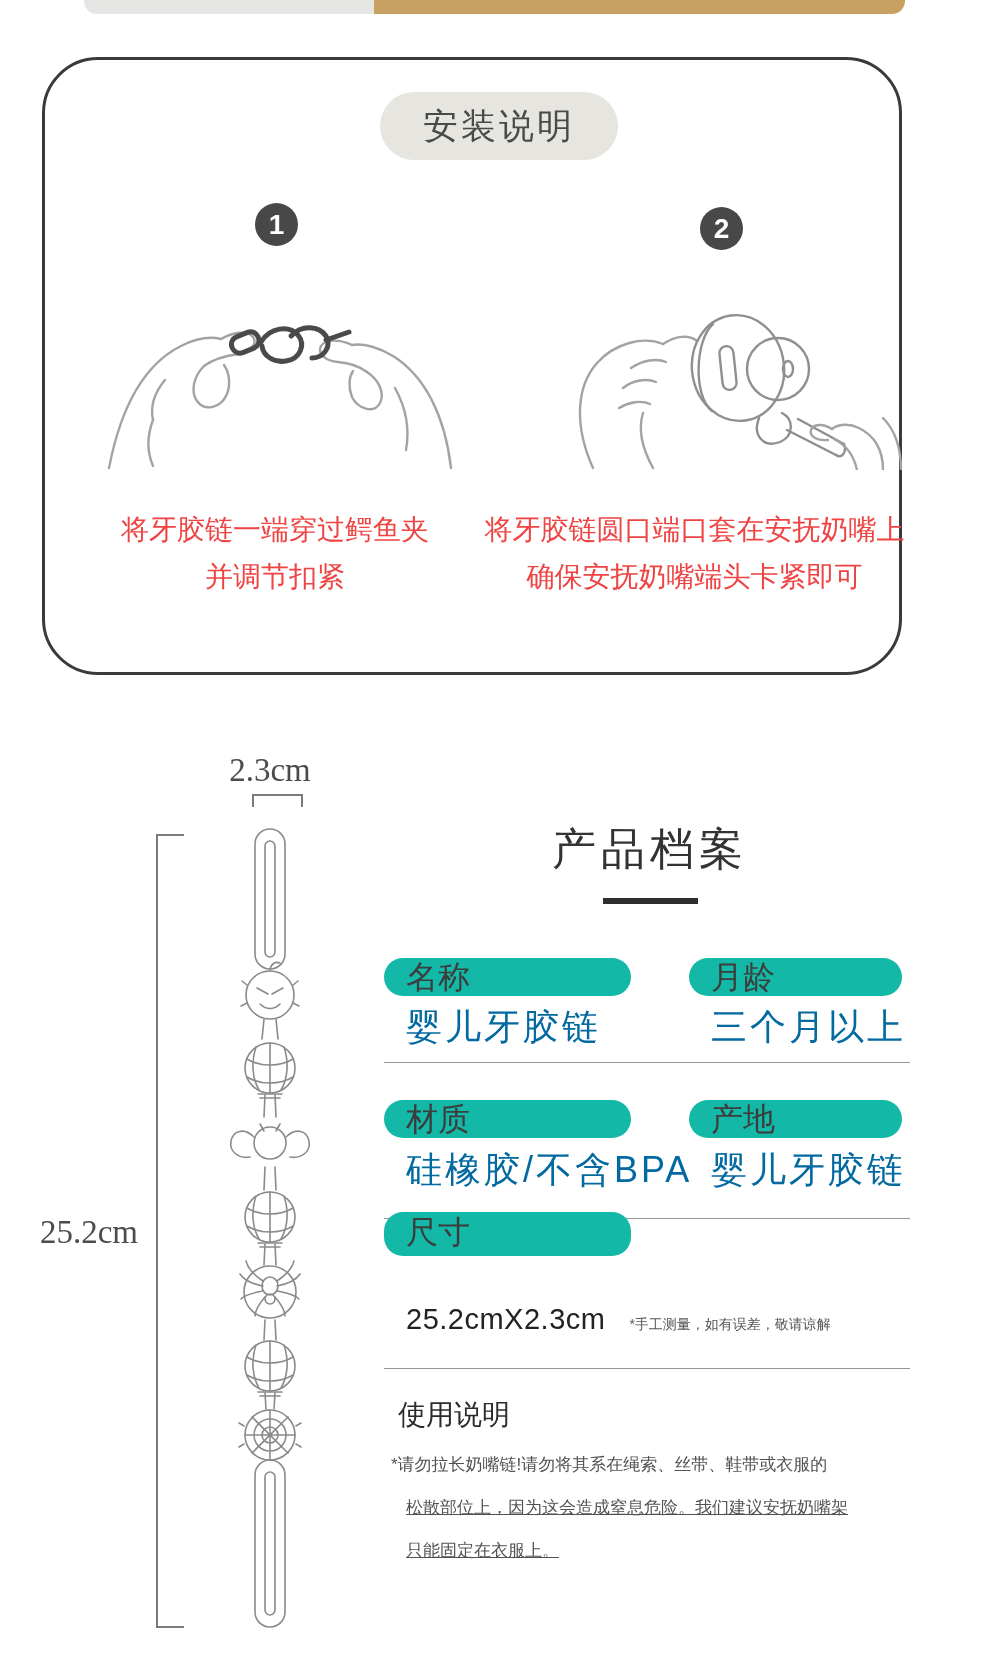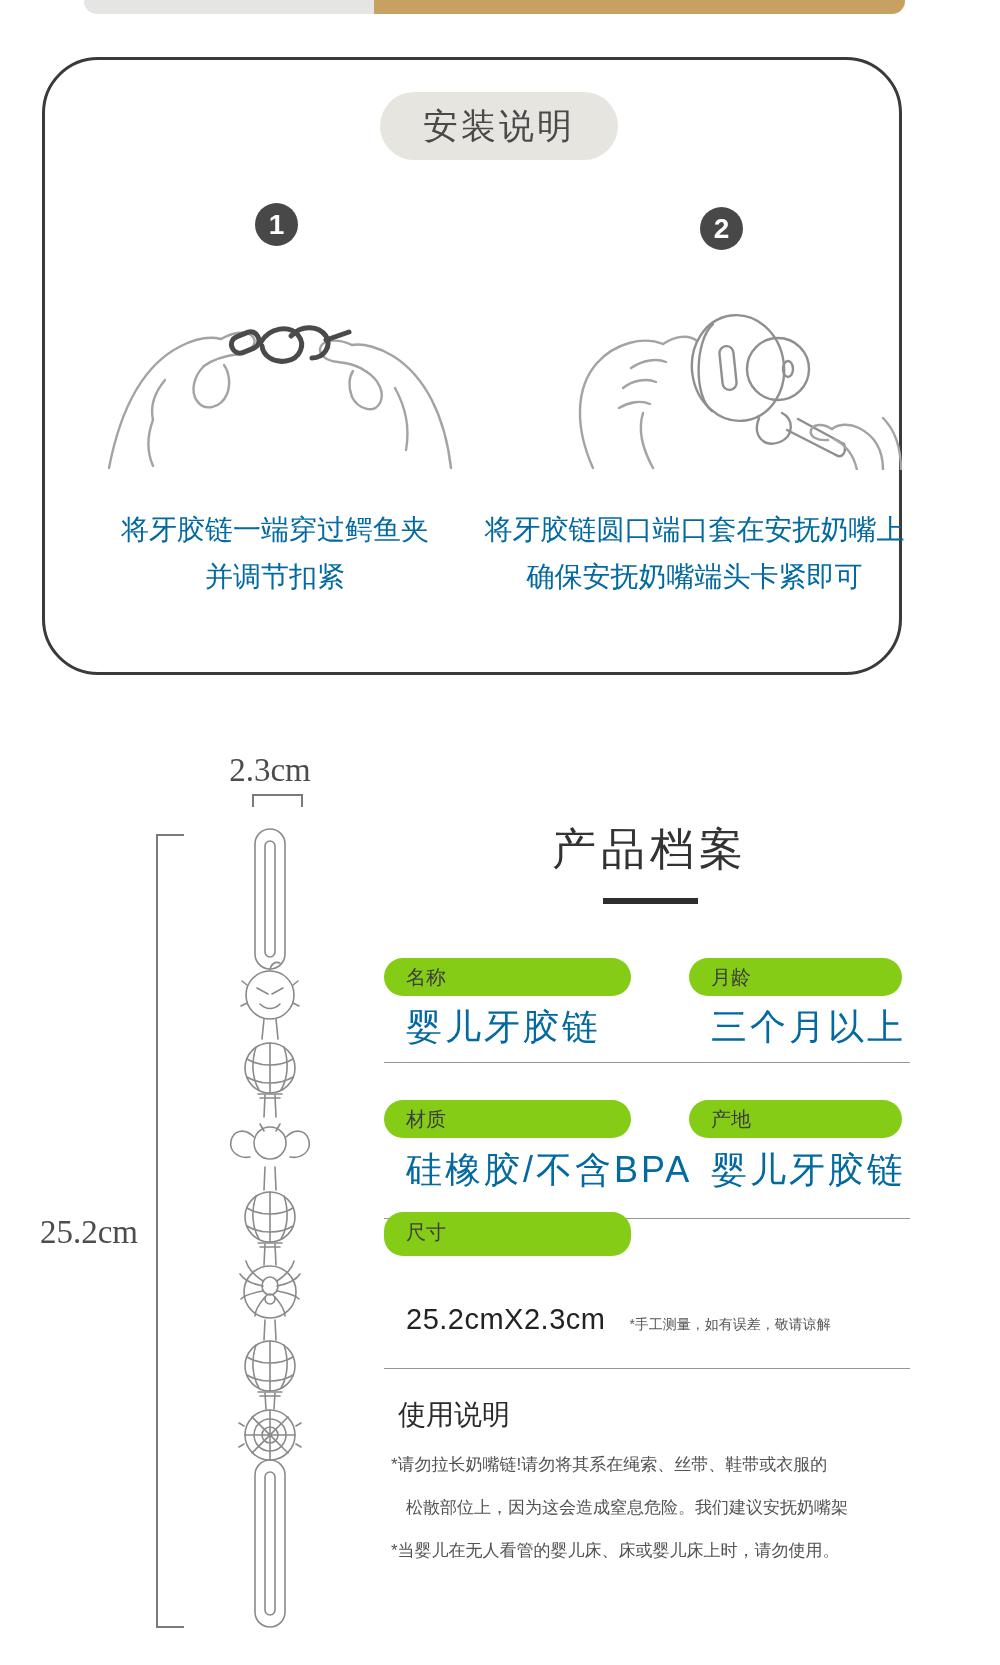--- a/index.html
+++ b/index.html
@@ -23,58 +23,58 @@
     background:#e6e5e0; border-radius:34px; text-align:center;
     line-height:68px; font-size:35px; letter-spacing:3px; color:#4a4a4a; }
   .step-badge { width:43px; height:43px; border-radius:50%; background:#484848;
     color:#fff; font-size:28px; font-weight:bold; text-align:center; line-height:43px; }
   .badge-1 { left:255px; top:203px; }
   .badge-2 { left:700px; top:207px; }
   .ill { width:370px; height:222px; }
   .ill-1 { left:95px;  top:248px; }
   .ill-2 { left:535px; top:248px; }
   .step-caption { top:506px; text-align:center; font-size:28px; line-height:47px;
-    font-weight:500; color:#0369a1; }
+    font-weight:500; color:#ef4444; }
   .cap-1 { left:55px;  width:440px; }
   .cap-2 { left:462px; width:465px; }
 
   
   .serif-label { font-family:"Liberation Serif", serif; font-size:33px; color:#4c4c4c;
     text-align:center; }
   .width-label  { left:210px; top:752px; width:120px; }
   .length-label { left:28px;  top:1214px; width:122px; }
   .width-bracket { left:252px; top:794px; width:51px; height:13px;
     border-top:2px solid #7a7a7a; border-left:2px solid #7a7a7a; border-right:2px solid #7a7a7a; }
   .height-bracket { left:156px; top:834px; width:28px; height:794px;
     border-left:2px solid #7a7a7a; border-top:2px solid #7a7a7a; border-bottom:2px solid #7a7a7a; }
   .chain-svg { left:220px; top:827px; width:100px; height:802px; }
 
   
   .profile-title { left:450px; top:820px; width:400px; text-align:center;
     font-size:44px; font-weight:500; letter-spacing:5px; color:#333; }
   .profile-underline { left:603px; top:898px; width:95px; height:6px; background:#2e2e2e; }
-  .field-pill { height:38px; background:#84cc16; border-radius:19px;
-    font-size:20px; line-height:38px; color:#3c3c3c; padding-left:22px; }
+  .field-pill { height:38px; background:#14b8a6; border-radius:19px;
+    font-size:32px; line-height:38px; color:#3c3c3c; padding-left:22px; }
   .pill-w-l { width:247px; } .pill-w-r { width:213px; }
   .f0 { left:384px; top:958px; }  .f1 { left:689px; top:958px; }
   .f2 { left:384px; top:1100px; } .f3 { left:689px; top:1100px; }
   .f4 { left:384px; top:1212px; height:44px; line-height:40px; }
   .field-value { font-size:36px; letter-spacing:3px; color:#0369a1;text-align:right; }
   .v0 { left:406px; top:1003px; } .v1 { left:711px; top:1003px; }
   .v2 { left:406px; top:1146px; } .v3 { left:711px; top:1146px; }
   .size-row { left:406px; top:1303px; display:flex; align-items:baseline; }
   .size-value { font-size:29px; font-weight:500; color:#222; letter-spacing:0.5px; }
   .size-note { font-size:14px; color:#555; margin-left:24px; }
   .divider { width:526px; height:1px; background:#979792; }
   .d1 { left:384px; top:1062px; } .d2 { left:384px; top:1218px; } .d3 { left:384px; top:1368px; }
 
   
   .usage-title { left:398px; top:1396px; font-size:28px; font-weight:500; color:#2b2b2b; }
   .usage-lines { left:391px; top:1443px; width:600px; font-size:17px; line-height:43px; color:#525252; }
-  .usage-line.indent { padding-left:15px; }
+  .usage-line.indent { padding-left:15px;text-decoration:underline; }
 
   svg { display:block; }
   .hand  { fill:none; stroke:#a3a3a3; stroke-width:2.4; stroke-linecap:round; }
   .item  { fill:none; stroke:#8f8f8f; stroke-width:2.4; stroke-linecap:round; }
   .chainlink { fill:none; stroke:#4a4a4a; stroke-width:5; stroke-linecap:round; }
   .cline { fill:none; stroke:#8a8a8a; stroke-width:1.6; stroke-linecap:round; stroke-linejoin:round; }
 </style>
 </head>
 <body>
 
@@ -227,14 +227,14 @@
 <div class="abs size-row">
   <span class="size-value">25.2cmX2.3cm</span>
   <span class="size-note">*手工测量，如有误差，敬请谅解</span>
 </div>
 <div class="abs divider d3"></div>
 
 <div class="abs usage-title">使用说明</div>
 <div class="abs usage-lines">
   <div class="usage-line">*请勿拉长奶嘴链!请勿将其系在绳索、丝带、鞋带或衣服的</div>
   <div class="usage-line indent">松散部位上，因为这会造成窒息危险。我们建议安抚奶嘴架</div>
-  <div class="usage-line">*当婴儿在无人看管的婴儿床、床或婴儿床上时，请勿使用。</div>
+  <div class="usage-line indent">只能固定在衣服上。</div>
 </div>
 
 </body></html>

